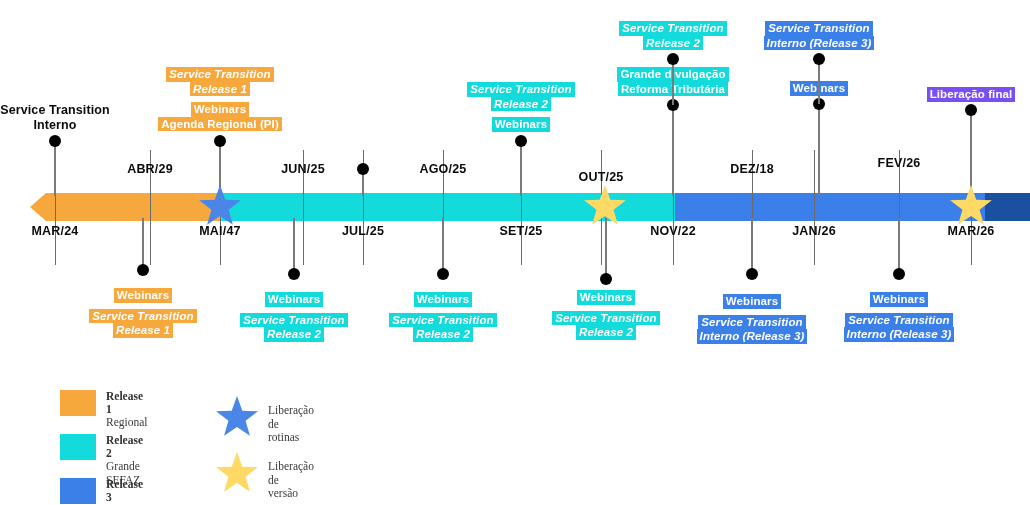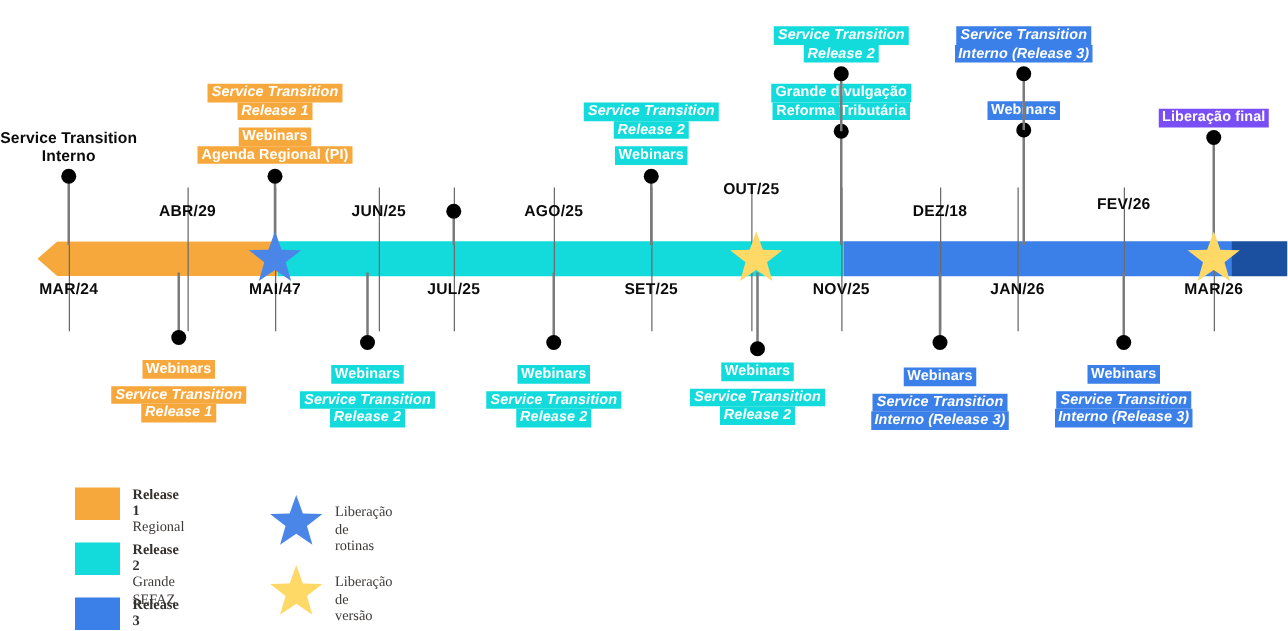--- a/index.html
+++ b/index.html
@@ -82,28 +82,28 @@
       <div class="tick" style="left: 752px; top: 150px; height: 115px;"></div>
       <div class="tick" style="left: 814px; top: 150px; height: 115px;"></div>
       <div class="tick" style="left: 899px; top: 150px; height: 115px;"></div>
       <div class="tick" style="left: 971px; top: 150px; height: 115px;"></div>
     </div>
 
   <div id="months">
       <div class="month above" style="left: 0px; top: 162px; width: 140px; text-align: center; transform: translateX(80px);">ABR/29</div>
       <div class="month above" style="left: 0px; top: 162px; width: 140px; text-align: center; transform: translateX(233px);">JUN/25</div>
       <div class="month above" style="left: 0px; top: 162px; width: 140px; text-align: center; transform: translateX(373px);">AGO/25</div>
-      <div class="month above" style="left: 0px; top: 144px; width: 140px; text-align: center; transform: translateX(531px);">OUT/25</div>
+      <div class="month above" style="left: 0px; top: 170px; width: 140px; text-align: center; transform: translateX(531px);">OUT/25</div>
       <div class="month above" style="left: 0px; top: 162px; width: 140px; text-align: center; transform: translateX(682px);">DEZ/18</div>
       <div class="month above" style="left: 0px; top: 156px; width: 140px; text-align: center; transform: translateX(829px);">FEV/26</div>
       <div class="month below" style="left: 0px; top: 224px; width: 140px; text-align: center; transform: translateX(-15px);">MAR/24</div>
       <div class="month below" style="left: 0px; top: 224px; width: 140px; text-align: center; transform: translateX(150px);">MAI/47</div>
       <div class="month below" style="left: 0px; top: 224px; width: 140px; text-align: center; transform: translateX(293px);">JUL/25</div>
       <div class="month below" style="left: 0px; top: 224px; width: 140px; text-align: center; transform: translateX(451px);">SET/25</div>
-      <div class="month below" style="left: 0px; top: 224px; width: 140px; text-align: center; transform: translateX(603px);">NOV/25</div>
+      <div class="month below" style="left: 0px; top: 224px; width: 140px; text-align: center; transform: translateX(603px);">NOV/22</div>
       <div class="month below" style="left: 0px; top: 224px; width: 140px; text-align: center; transform: translateX(744px);">JAN/26</div>
       <div class="month below" style="left: 0px; top: 224px; width: 140px; text-align: center; transform: translateX(901px);">MAR/26</div>
     </div>
 
   <div id="events-above">
       <div class="stem" style="left: 54.2px; top: 141px; height: 55px;"></div>
       <div class="dot" style="left: 49px; top: 135px;"></div>
       <div class="lbl plain plain" style="left: 0px; top: 103px; width: 260px; transform: translateX(-75px);">
         <span style="width: fit-content; margin: 0px auto;">Service Transition</span>
         <span style="width: fit-content; margin: 0px auto;">Interno</span>

